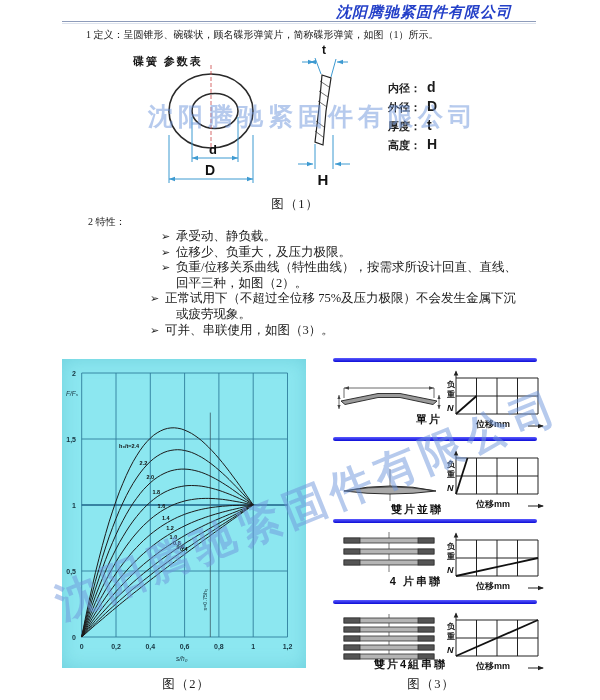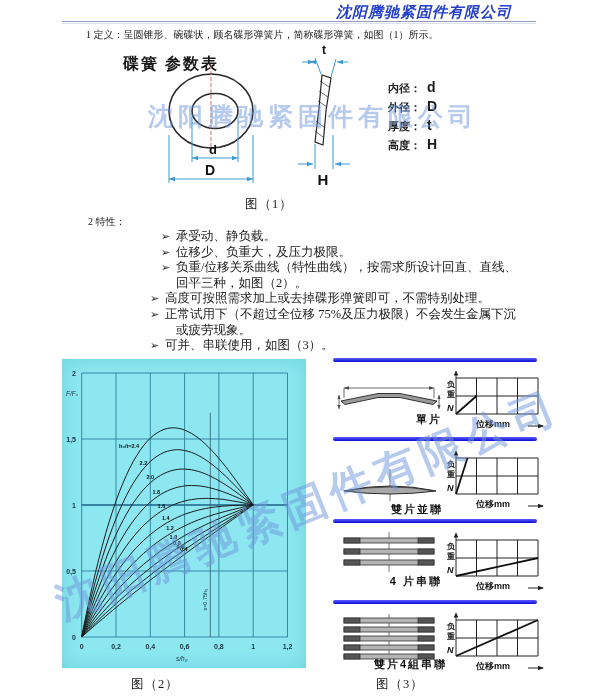--- a/index.html
+++ b/index.html
@@ -6,27 +6,27 @@
   html,body{width:600px;height:700px;overflow:hidden;background:#fff;
     font-family:"Liberation Serif","DejaVu Serif",serif;color:#1a1a1a;position:relative}
   .abs{position:absolute}
   
   .company{top:3px;left:300px;width:212px;text-align:right;font-size:15px;font-weight:bold;
     font-style:italic;color:#2440c8;letter-spacing:1px}
   .rule{top:21px;left:62px;width:474px;height:3px;border-top:1px solid #8e9cba;border-bottom:1px solid #dde3ee}
   
   .definition{top:28px;left:86px;width:470px;font-size:10px}
   
-  .fig1-title{top:54px;left:123px;font-size:16px;font-weight:bold;letter-spacing:2px}
+  .fig1-title{top:54px;left:133px;font-size:11px;font-weight:bold;letter-spacing:2px}
   .fig1-svg{top:45px;left:100px}
   .params{top:78px;left:388px;font-size:11px}
   .param-row{height:19px;line-height:19px}
   .param-label{font-weight:bold;color:#222}
   .param-value{font-family:"Liberation Sans","DejaVu Sans",sans-serif;font-weight:bold;font-size:14px;margin-left:6px}
-  .caption{font-size:12.5px;letter-spacing:1px}
+  .caption{font-size:12.5px;text-align:center;letter-spacing:1px}
   .cap1{top:196px;left:245px;width:100px}
   .cap2{top:676px;left:131px;width:110px}
   .cap3{top:676px;left:376px;width:110px}
   
   .feat-heading{top:215px;left:88px;font-size:10px}
   .feature-list{top:229px;left:148px;width:410px;font-size:12.5px;line-height:15.6px}
   .b-line{white-space:nowrap}
   .ind0{padding-left:2px}.ind1{padding-left:13px}.ind2{padding-left:28px}
   .marker{display:inline-block;width:15px;font-size:11px;color:#222}
   
@@ -116,21 +116,20 @@
 </div>
 
 <div class="abs caption cap1">图（1）</div>
 
 <div class="abs feat-heading">2 特性：</div>
 <div class="abs feature-list">
     <div class="b-line ind1"><span class="marker">➢</span><span>承受动、静负载。</span></div>
     <div class="b-line ind1"><span class="marker">➢</span><span>位移少、负重大，及压力极限。</span></div>
     <div class="b-line ind1"><span class="marker">➢</span><span>负重/位移关系曲线（特性曲线），按需求所设计回直、直线、</span></div>
     <div class="b-line ind2"><span>回平三种，如图（2）。</span></div>
-    <div class="b-line ind0"><span class="marker">➢</span><span>高度可按照需求加上或去掉碟形弹簧即可，不需特别处理。</span></div>
     <div class="b-line ind0"><span class="marker">➢</span><span>正常试用下（不超过全位移 75%及压力极限）不会发生金属下沉</span></div>
     <div class="b-line ind2"><span>或疲劳现象。</span></div>
     <div class="b-line ind0"><span class="marker">➢</span><span>可并、串联使用，如图（3）。</span></div>
   </div>
 
 <div class="abs chart-panel">
   <svg id="chart2-svg" width="244" height="309" viewBox="0 0 244 309">
       <line x1="19.7" y1="278" x2="19.7" y2="14" stroke="#2f7e9c" stroke-width="0.9"></line>
       <text x="19.7" y="290" text-anchor="middle" font-size="7" font-weight="bold" fill="#16333f">0</text>
       <line x1="54" y1="278" x2="54" y2="14" stroke="#2f7e9c" stroke-width="0.9"></line>

